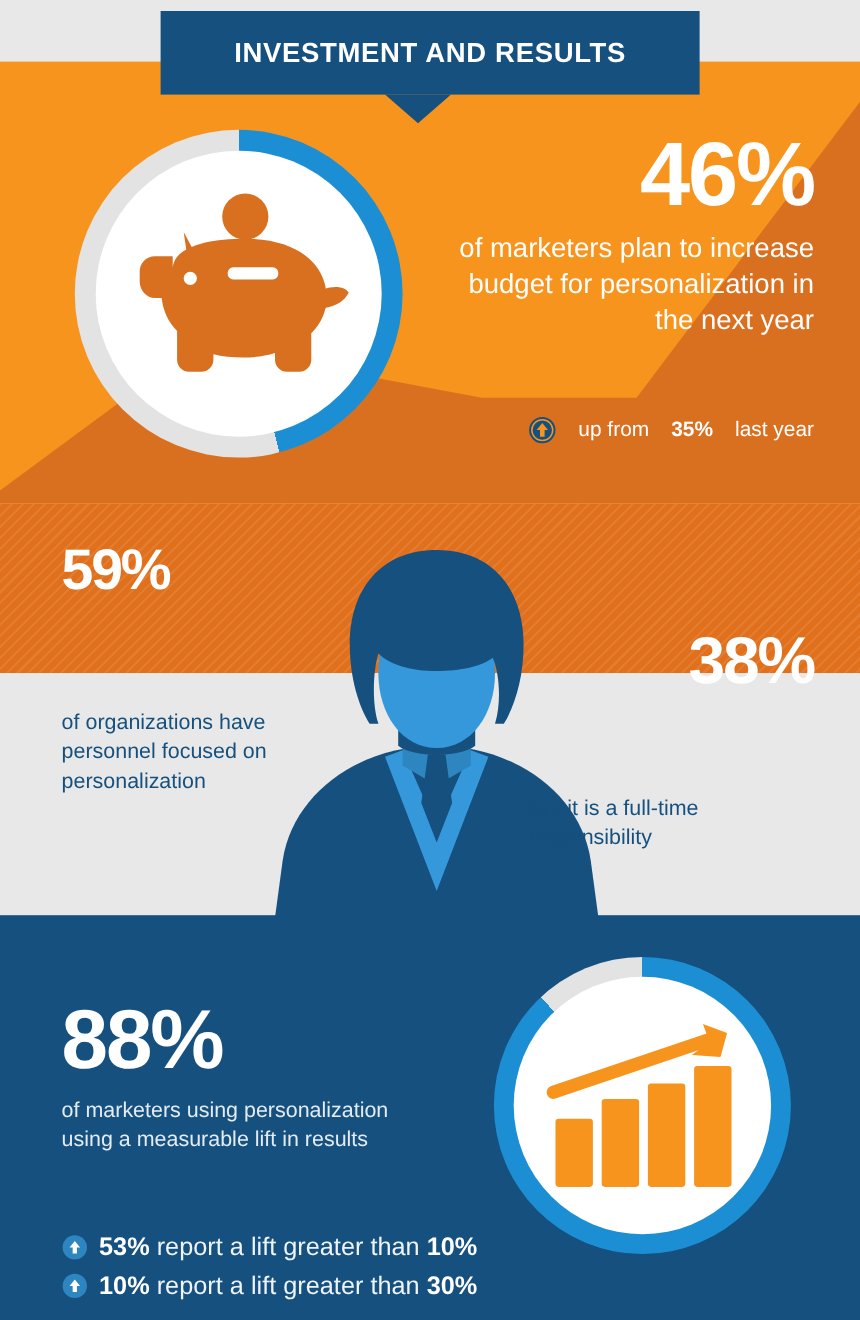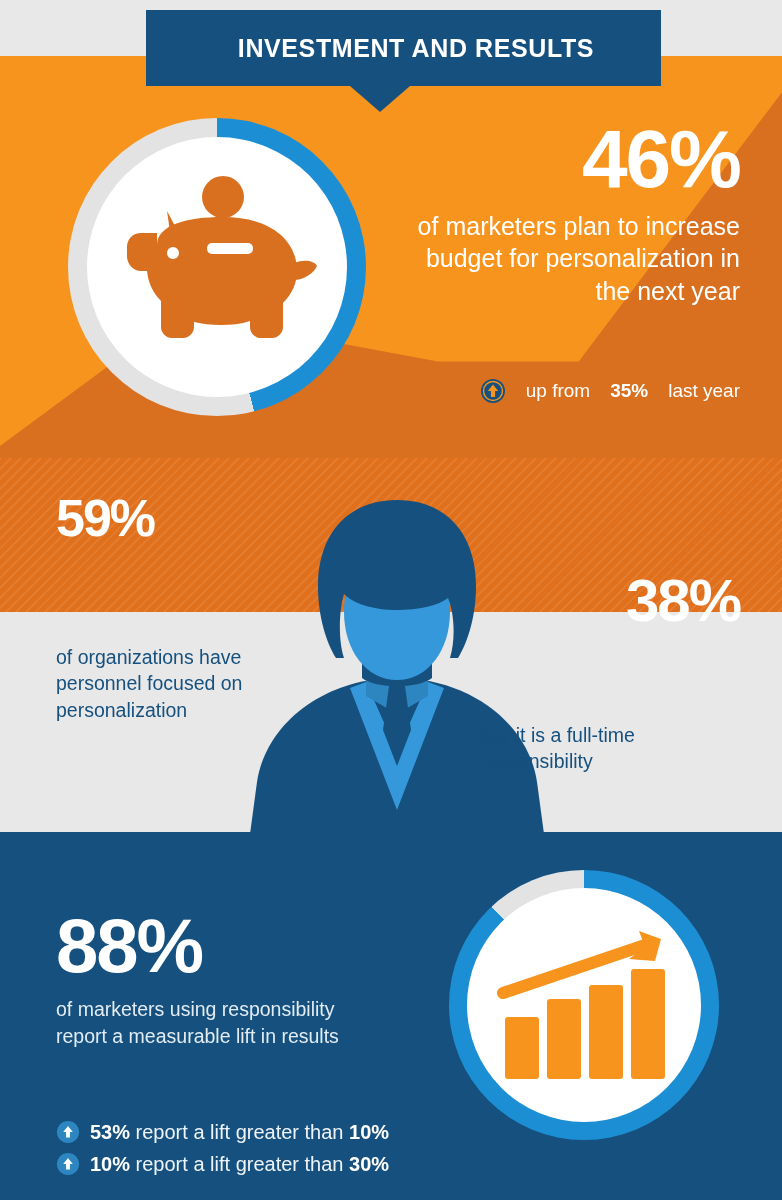--- a/index.html
+++ b/index.html
@@ -34,21 +34,21 @@
   #poly-dark-orange{
     position:absolute;left:0;top:56px;width:782px;height:402px;
     background:#d9701f;
     clip-path:polygon(100% 9%, 100% 100%, 0% 100%, 0% 97%, 23% 64%, 56% 76%, 74% 76%);
   }
 
   
   #title-banner{
     position:absolute;left:146px;top:10px;width:490px;height:76px;
     background:#15507f;z-index:12;
-    display:flex;align-items:center;justify-content:center;padding-left:25px;
+    display:flex;align-items:center;justify-content:center;
   }
   #title-text{
     color:#ffffff;font-size:25px;font-weight:bold;
     letter-spacing:.6px;white-space:nowrap;
   }
   #title-tail{
     position:absolute;left:350px;top:86px;z-index:12;
     width:0;height:0;
     border-left:30px solid transparent;
     border-right:30px solid transparent;
@@ -126,21 +126,21 @@
     position:absolute;left:56px;top:910px;width:330px;z-index:9;
   }
   #stat-88{font-size:76px;letter-spacing:-2px;margin:0 0 14px 0;}
   #desc-88{font-size:19.5px;color:#e3ecf3;line-height:1.38;}
 
   #bullets{
     position:absolute;left:56px;top:1120px;z-index:9;
   }
   .bullet{
     display:flex;align-items:center;gap:10px;
-    font-size:20px;color:#eef4f9;margin-bottom:8px;white-space:nowrap;
+    font-size:23px;color:#eef4f9;margin-bottom:8px;white-space:nowrap;
   }
   .bullet b{color:#ffffff;font-weight:bold;}
   .arrow-badge{flex:0 0 auto;display:block;}
 </style>
 </head>
 <body>
 
 <div id="infographic">
 
   <div class="band" id="band-top-gray"></div>
@@ -220,21 +220,21 @@
   </div>
   <div id="desc-59">of organizations have personnel focused on personalization</div>
 
   <div id="block-38">
     <div class="stat-big" id="stat-38">38%</div>
   </div>
   <div id="desc-38">say it is a full-time responsibility</div>
 
   <div id="block-88">
     <div class="stat-big" id="stat-88">88%</div>
-    <div class="stat-sub" id="desc-88">of marketers using responsibility report a measurable lift in results</div>
+    <div class="stat-sub" id="desc-88">of marketers using personalization using a measurable lift in results</div>
   </div>
 
   <div id="bullets">
     <div class="bullet">
       <svg class="arrow-badge" width="24" height="24" viewBox="0 0 26 26">
         <circle cx="13" cy="13" r="12" fill="#2e86c1"></circle>
         <path d="M13 6.6 L18.2 13 L15.1 13 L15.1 19 L10.9 19 L10.9 13 L7.8 13 Z" fill="#ffffff"></path>
       </svg>
       <span><b>53%</b><span> report a lift greater than </span><b>10%</b></span>
     </div>

